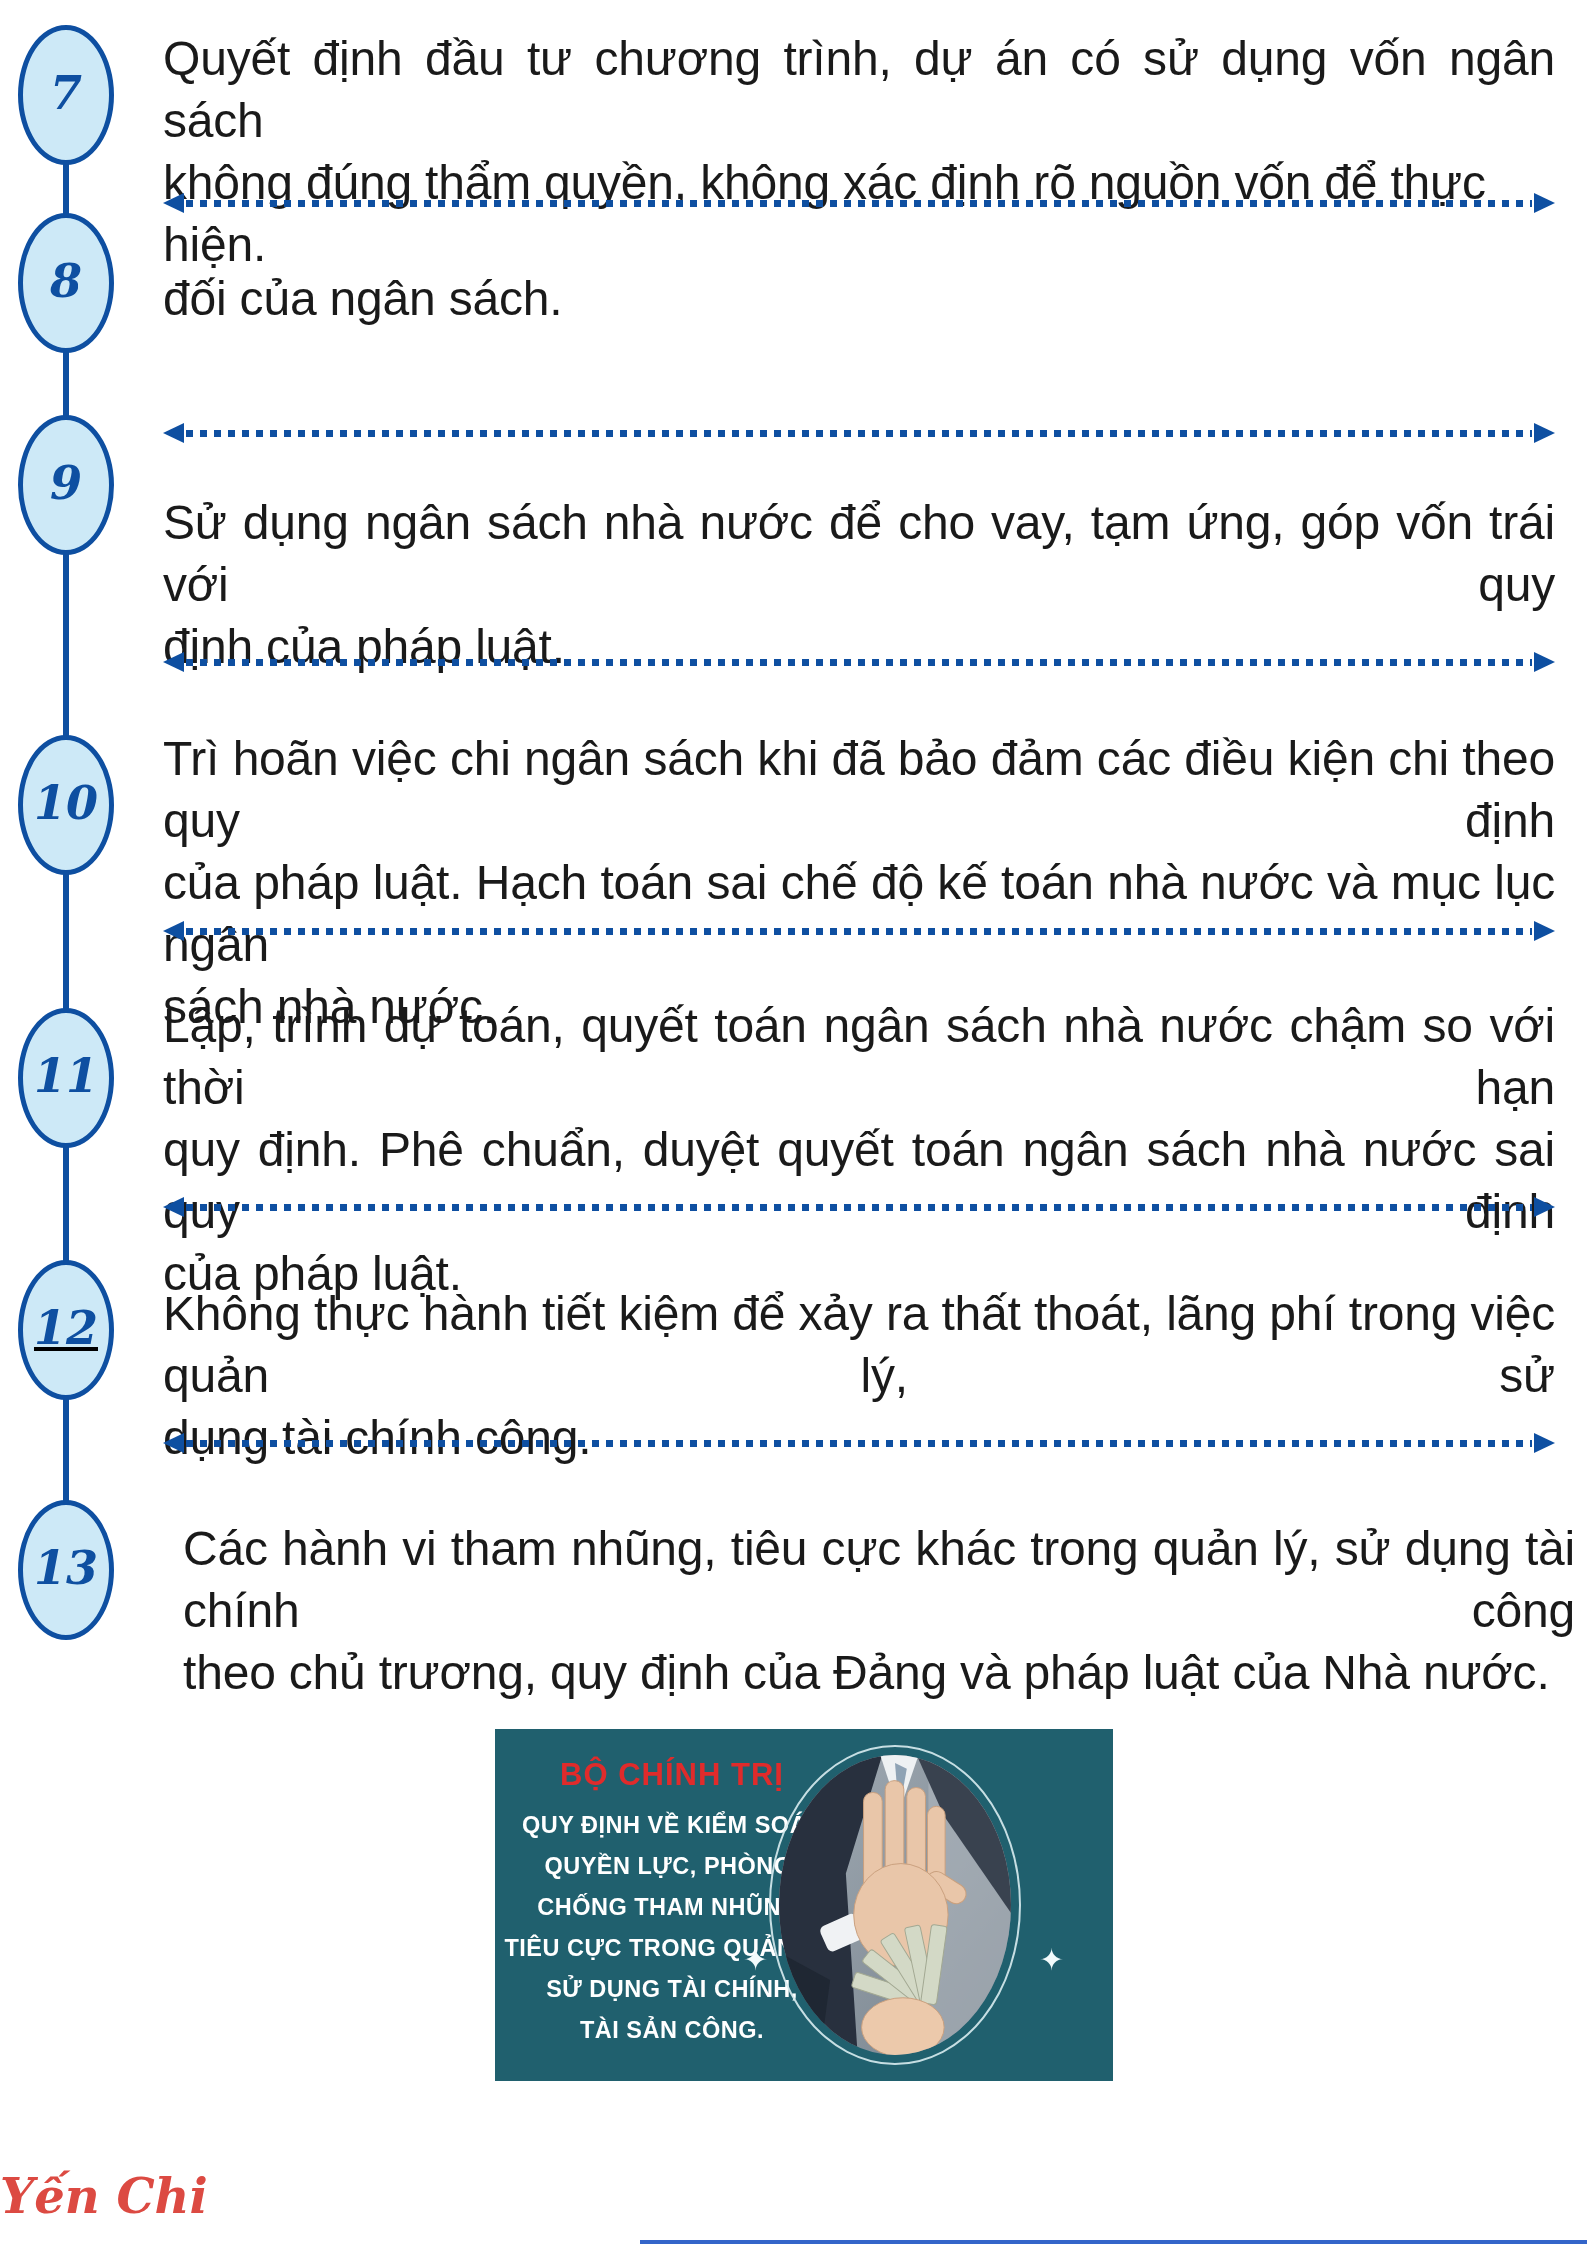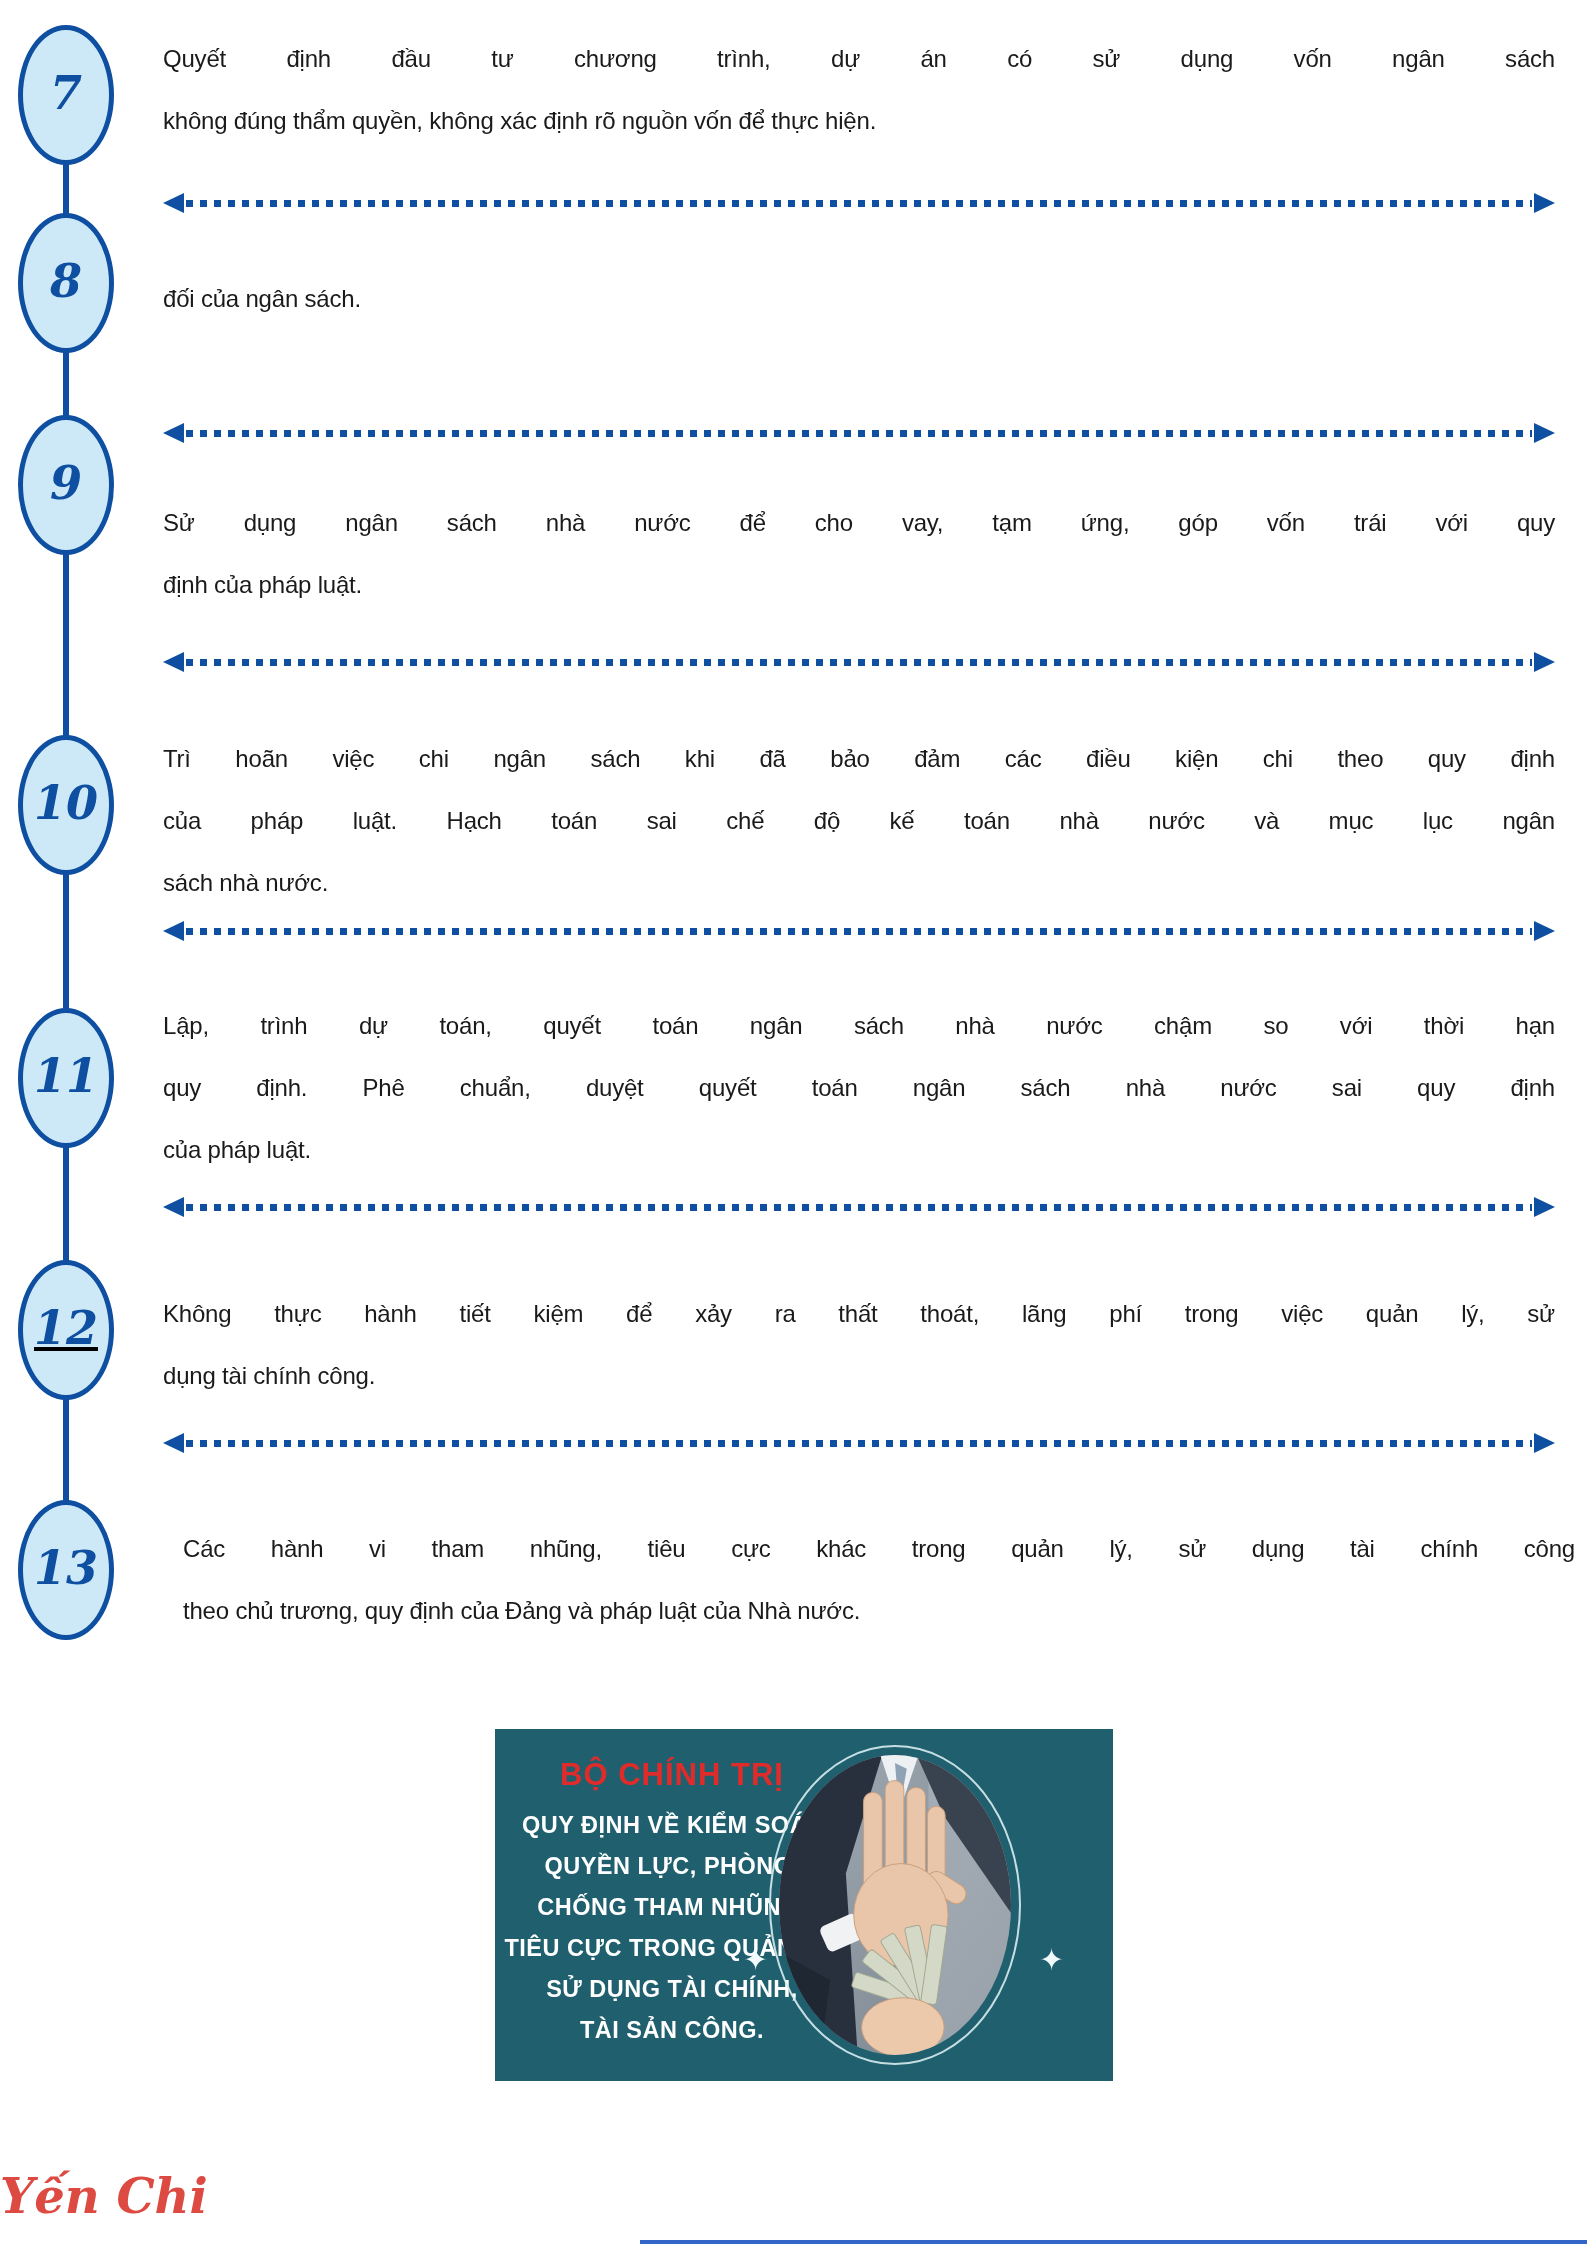--- a/index.html
+++ b/index.html
@@ -18,21 +18,21 @@
   .vline{position:absolute;left:63px;top:95px;width:6px;height:1475px;background:var(--blue);z-index:0;}
 
   
   .badge{position:absolute;left:18px;width:96px;height:140px;border:5px solid var(--blue);
          border-radius:50%;background:var(--badge-fill);display:flex;align-items:center;justify-content:center;z-index:2;}
   .badge span{font-family:"DejaVu Serif",serif;font-weight:bold;font-style:italic;
               font-size:46px;color:var(--blue);transform:translateY(-2px);}
 
   
   .itext{position:absolute;left:163px;width:1392px;color:var(--ink);
-         font-size:24px;line-height:62px;letter-spacing:-0.2px;}
+         font-size:48px;line-height:62px;letter-spacing:-0.2px;}
   .tline{white-space:normal;}
   .jfull{text-align:justify;text-align-last:justify;}
 
   
   .sep{position:absolute;left:163px;width:1392px;height:22px;display:flex;align-items:center;z-index:1;}
   .arr{width:0;height:0;border-top:10px solid transparent;border-bottom:10px solid transparent;flex:0 0 auto;}
   .arr.l{border-right:21px solid var(--blue);}
   .arr.r{border-left:21px solid var(--blue);}
   .dots{flex:1 1 auto;height:7px;margin:0 2px;
         background:repeating-linear-gradient(to right,var(--blue) 0 7px,transparent 7px 14px);}

